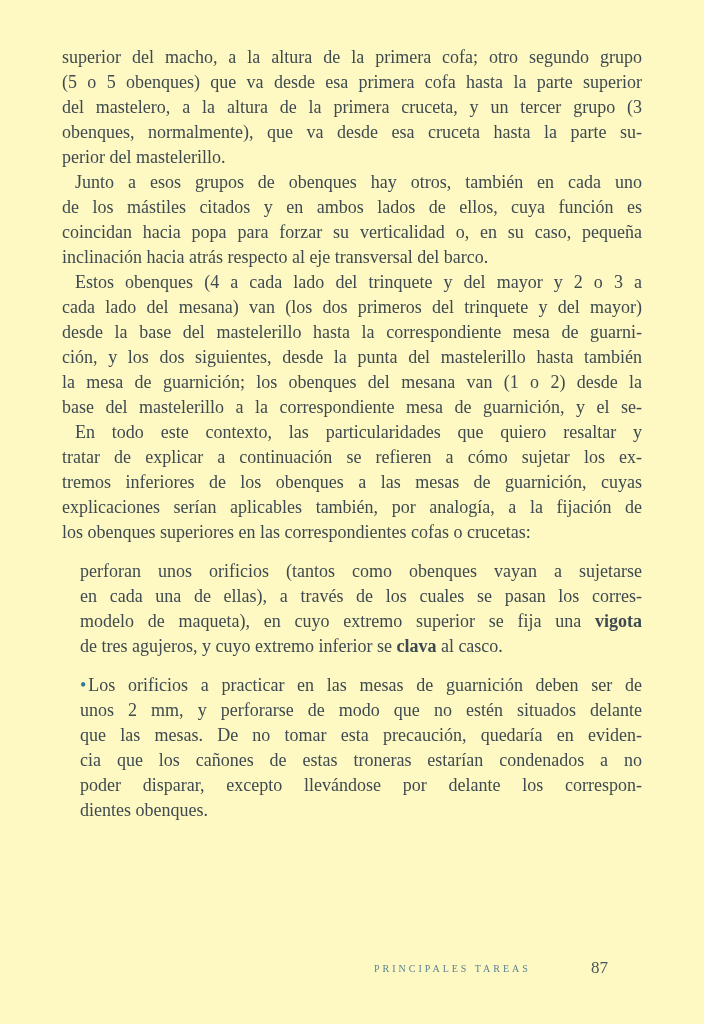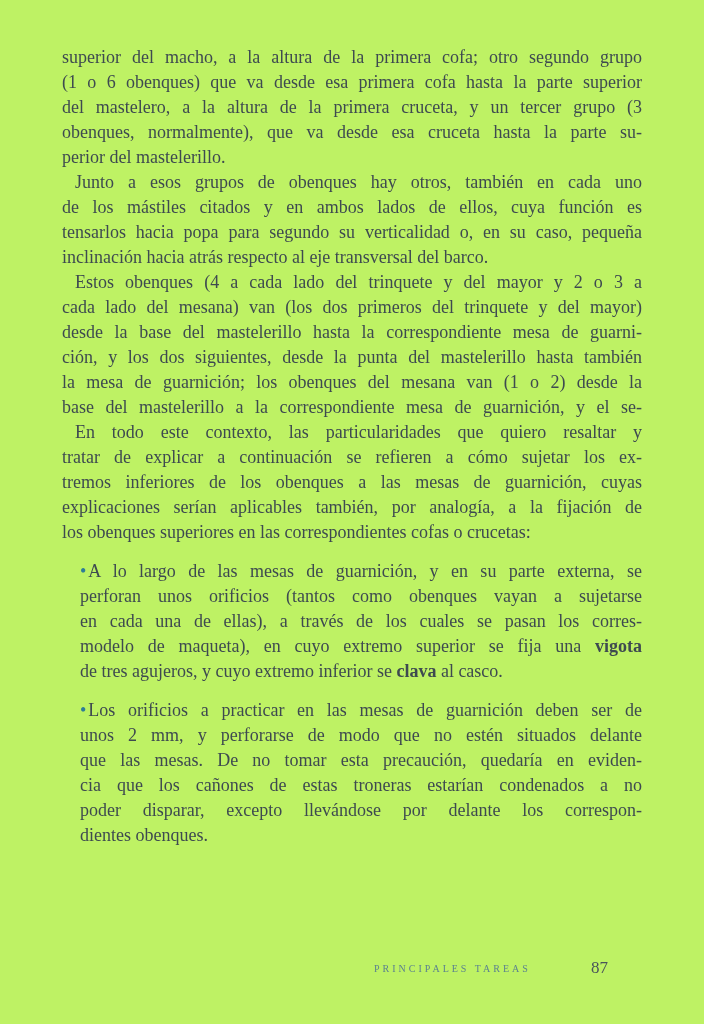--- a/index.html
+++ b/index.html
@@ -4,21 +4,21 @@
 <style>
   html, body {
     margin: 0;
     padding: 0;
     background: #ffffff;
   }
   .page {
     position: relative;
     width: 704px;
     height: 1024px;
-    background: #bef264;
+    background: #fef9c3;
     overflow: hidden;
     font-family: "Liberation Serif", serif;
   }
   .text-block {
     position: absolute;
     left: 62px;
     top: 45px;
     width: 580px;
     font-size: 18px;
     line-height: 25px;
@@ -64,48 +64,47 @@
     margin-top: 6px;
   }
 </style>
 </head>
 <body>
 
 <div class="page">
   <div class="text-block" id="text-block">
       <div class="para body">
         <div class="line">superior del macho, a la altura de la primera cofa; otro segundo grupo</div>
-        <div class="line">(1 o 6 obenques) que va desde esa primera cofa hasta la parte superior</div>
+        <div class="line">(5 o 5 obenques) que va desde esa primera cofa hasta la parte superior</div>
         <div class="line">del mastelero, a la altura de la primera cruceta, y un tercer grupo (3</div>
         <div class="line">obenques, normalmente), que va desde esa cruceta hasta la parte su-</div>
         <div class="line last">perior del mastelerillo.</div>
       </div>
       <div class="para body">
         <div class="line indent">Junto a esos grupos de obenques hay otros, también en cada uno</div>
         <div class="line">de los mástiles citados y en ambos lados de ellos, cuya función es</div>
-        <div class="line">tensarlos hacia popa para segundo su verticalidad o, en su caso, pequeña</div>
+        <div class="line">coincidan hacia popa para forzar su verticalidad o, en su caso, pequeña</div>
         <div class="line last">inclinación hacia atrás respecto al eje transversal del barco.</div>
       </div>
       <div class="para body">
         <div class="line indent">Estos obenques (4 a cada lado del trinquete y del mayor y 2 o 3 a</div>
         <div class="line">cada lado del mesana) van (los dos primeros del trinquete y del mayor)</div>
         <div class="line">desde la base del mastelerillo hasta la correspondiente mesa de guarni-</div>
         <div class="line">ción, y los dos siguientes, desde la punta del mastelerillo hasta también</div>
         <div class="line">la mesa de guarnición; los obenques del mesana van (1 o 2) desde la</div>
         <div class="line">base del mastelerillo a la correspondiente mesa de guarnición, y el se-</div>
       </div>
       <div class="para body">
         <div class="line indent">En todo este contexto, las particularidades que quiero resaltar y</div>
         <div class="line">tratar de explicar a continuación se refieren a cómo sujetar los ex-</div>
         <div class="line">tremos inferiores de los obenques a las mesas de guarnición, cuyas</div>
         <div class="line">explicaciones serían aplicables también, por analogía, a la fijación de</div>
         <div class="line last">los obenques superiores en las correspondientes cofas o crucetas:</div>
       </div>
       <div class="para bullet">
-        <div class="line"><span class="bullet-glyph">•</span>A lo largo de las mesas de guarnición, y en su parte externa, se</div>
         <div class="line">perforan unos orificios (tantos como obenques vayan a sujetarse</div>
         <div class="line">en cada una de ellas), a través de los cuales se pasan los corres-</div>
         <div class="line">modelo de maqueta), en cuyo extremo superior se fija una <b>vigota</b></div>
         <div class="line last">de tres agujeros, y cuyo extremo inferior se <b>clava</b> al casco.</div>
       </div>
       <div class="para bullet">
         <div class="line"><span class="bullet-glyph">•</span>Los orificios a practicar en las mesas de guarnición deben ser de</div>
         <div class="line">unos 2 mm, y perforarse de modo que no estén situados delante</div>
         <div class="line">que las mesas. De no tomar esta precaución, quedaría en eviden-</div>
         <div class="line">cia que los cañones de estas troneras estarían condenados a no</div>

